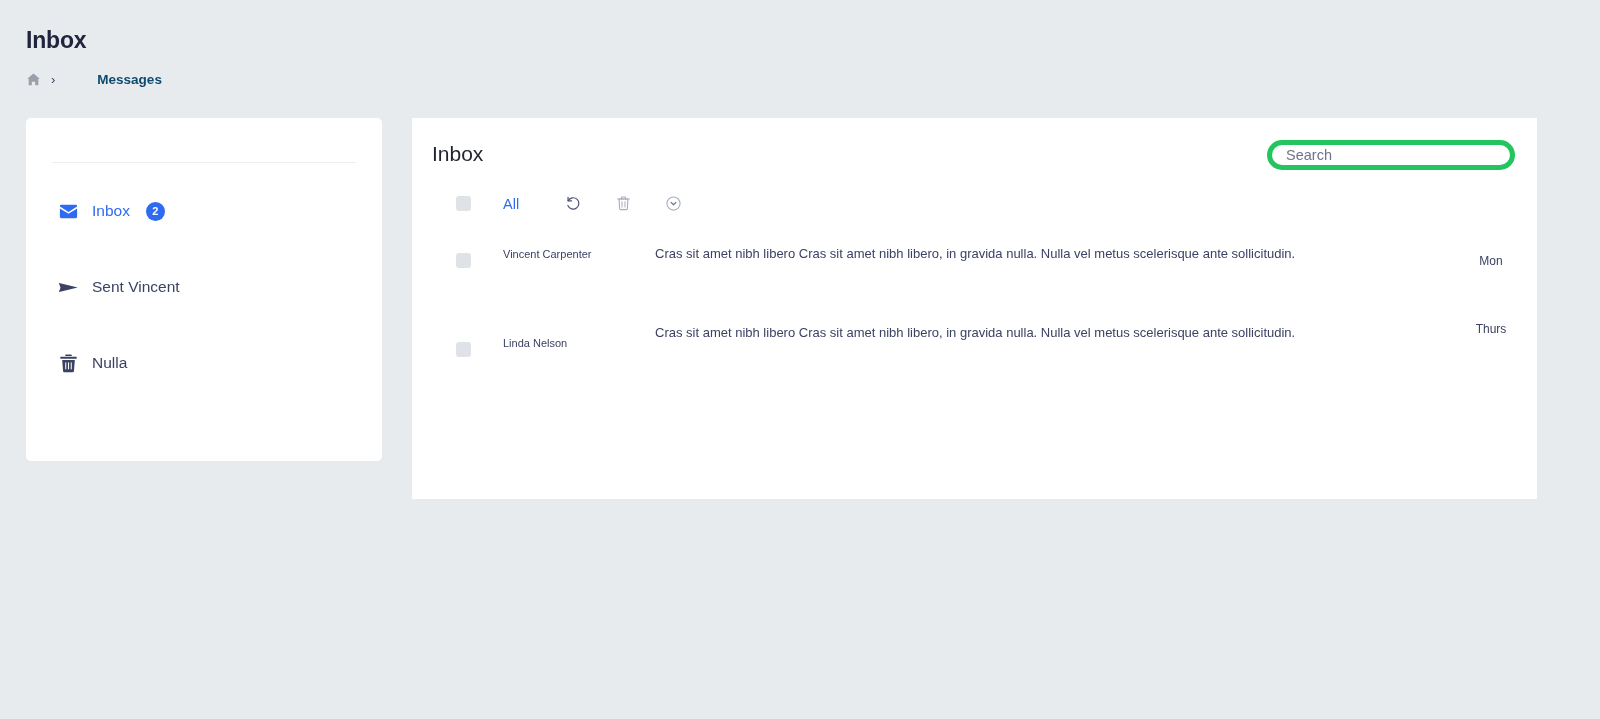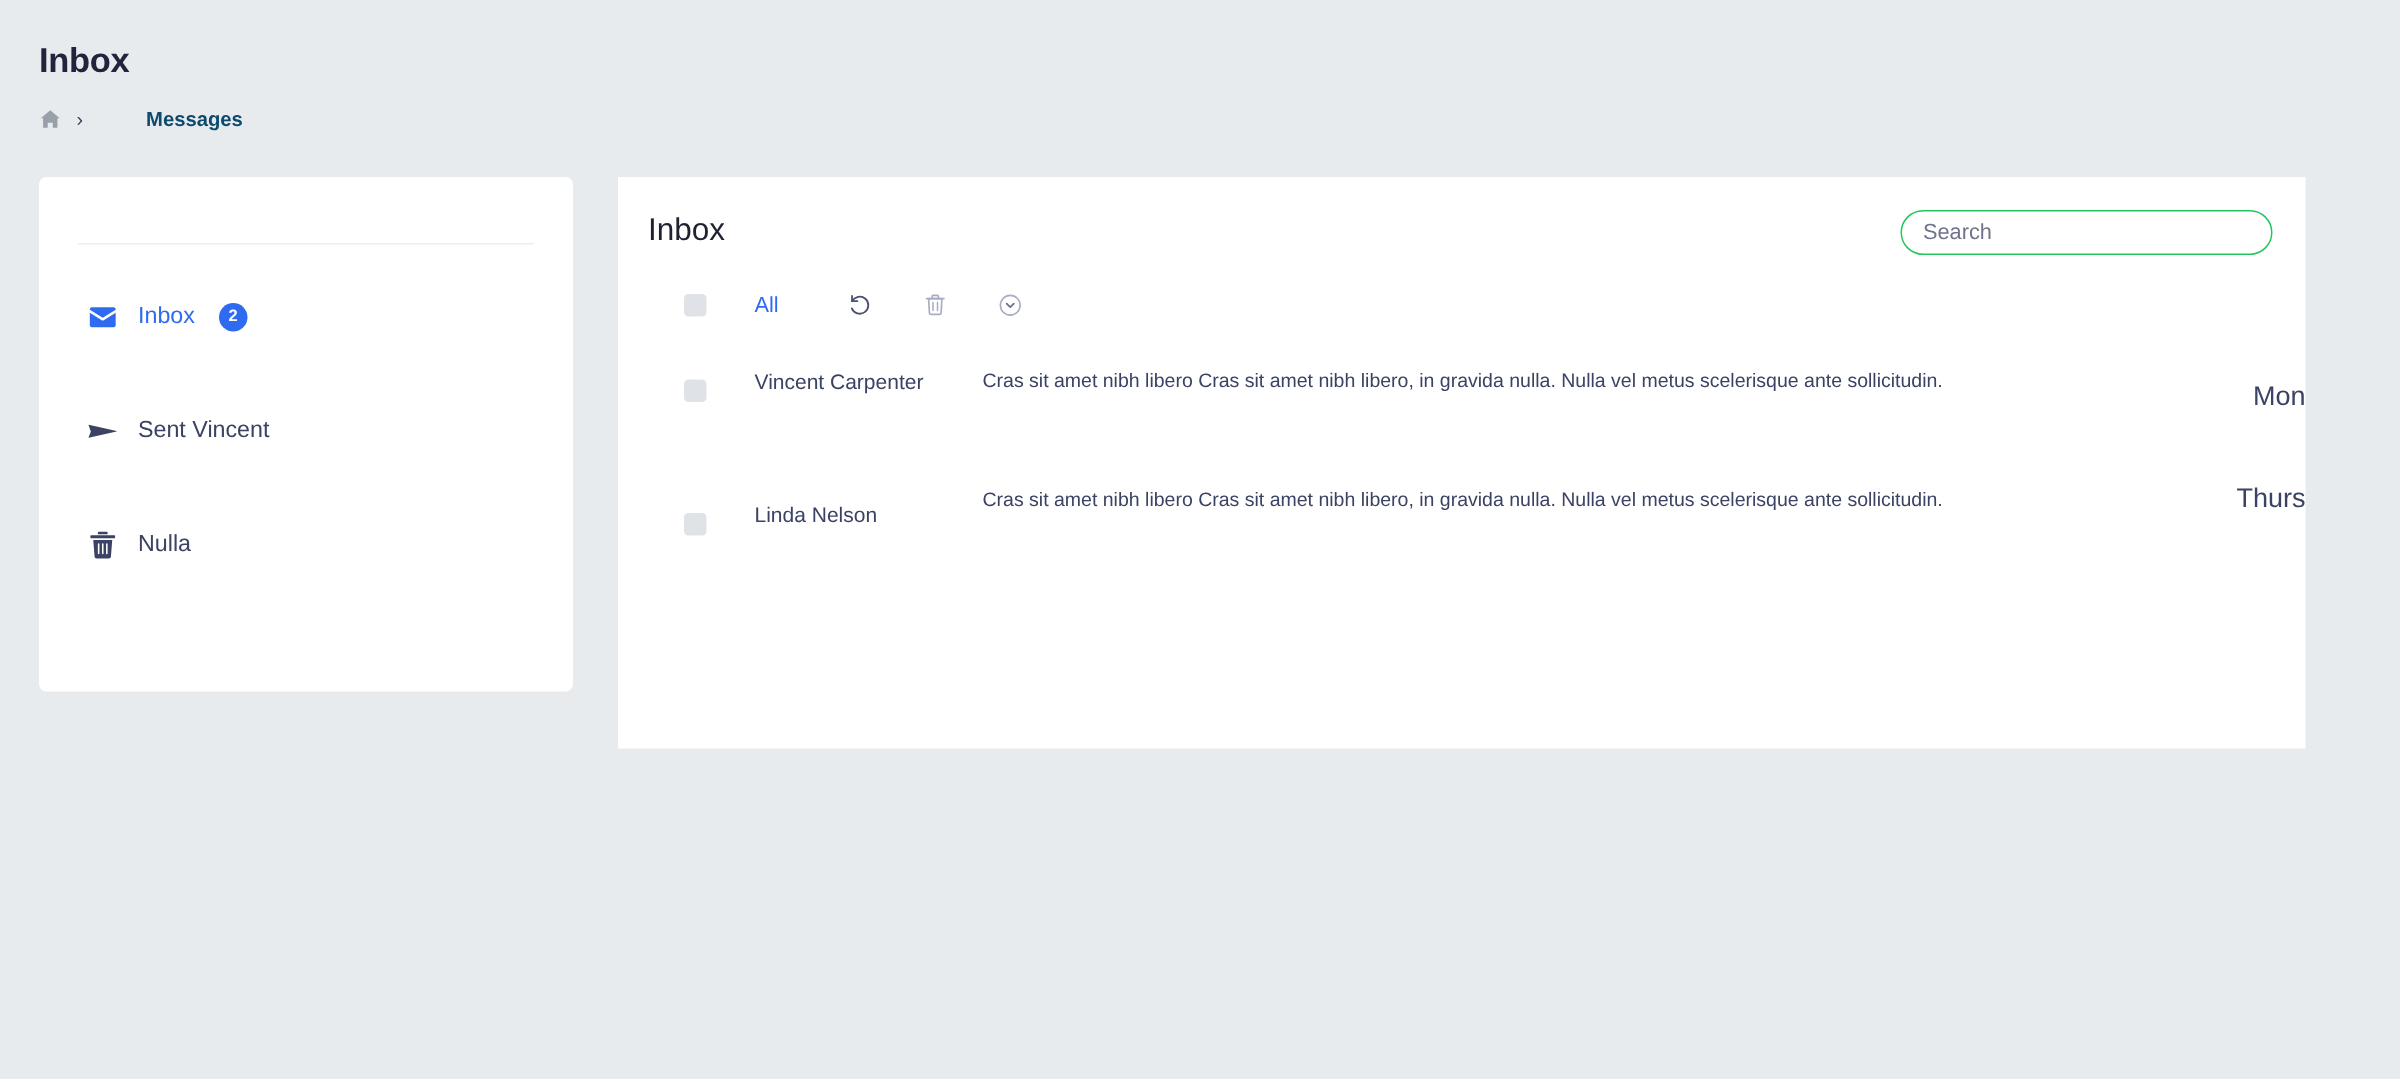--- a/index.html
+++ b/index.html
@@ -123,21 +123,21 @@
   }
   .panel-title {
     font-size: 21px;
     color: #1f2330;
     font-weight: 400;
     line-height: 28px;
   }
   .search-input {
     width: 248px;
     height: 30px;
-    border: 1px solid #22c55e;
+    border: 5px solid #22c55e;
     border-radius: 16px;
     background: #ffffff;
     padding: 0 14px;
     font-size: 14.5px;
     font-family: "Liberation Sans", sans-serif;
     color: #3b4263;
     outline: none;
   }
   .search-input::placeholder { color: #6f7489; }
 
@@ -182,39 +182,39 @@
     padding: 0 0 0 44px;
     min-height: 68px;
     cursor: pointer;
   }
   .msg-row .check { margin-top: 21px; }
   .msg-sender {
     width: 152px;
     flex: none;
     margin-left: 32px;
     padding-top: 12px;
-    font-size: 14px;
+    font-size: 11px;
     color: #3b4263;
     line-height: 22px;
   }
   .msg-preview {
     flex: 1;
     padding-top: 12px;
     padding-right: 20px;
     font-size: 13px;
     color: #3b4263;
     line-height: 22px;
   }
   .msg-time {
     width: 92px;
     flex: none;
     padding-top: 12px;
-    font-size: 18px;
-    color: #3b4263;
-    text-align: right;
+    font-size: 12px;
+    color: #3b4263;
+    text-align: center;
   }
   .msg-row.row-1 .msg-sender,
   .msg-row.row-1 .msg-preview { padding-top: 11px; }
   .msg-row.row-1 .msg-time { padding-top: 22px; }
   .msg-row.row-2 { margin-top: 10px; }
   .msg-row.row-2 .msg-sender { padding-top: 22px; }
   .msg-row.row-2 .check { margin-top: 32px; }
 </style>
 </head>
 <body>

